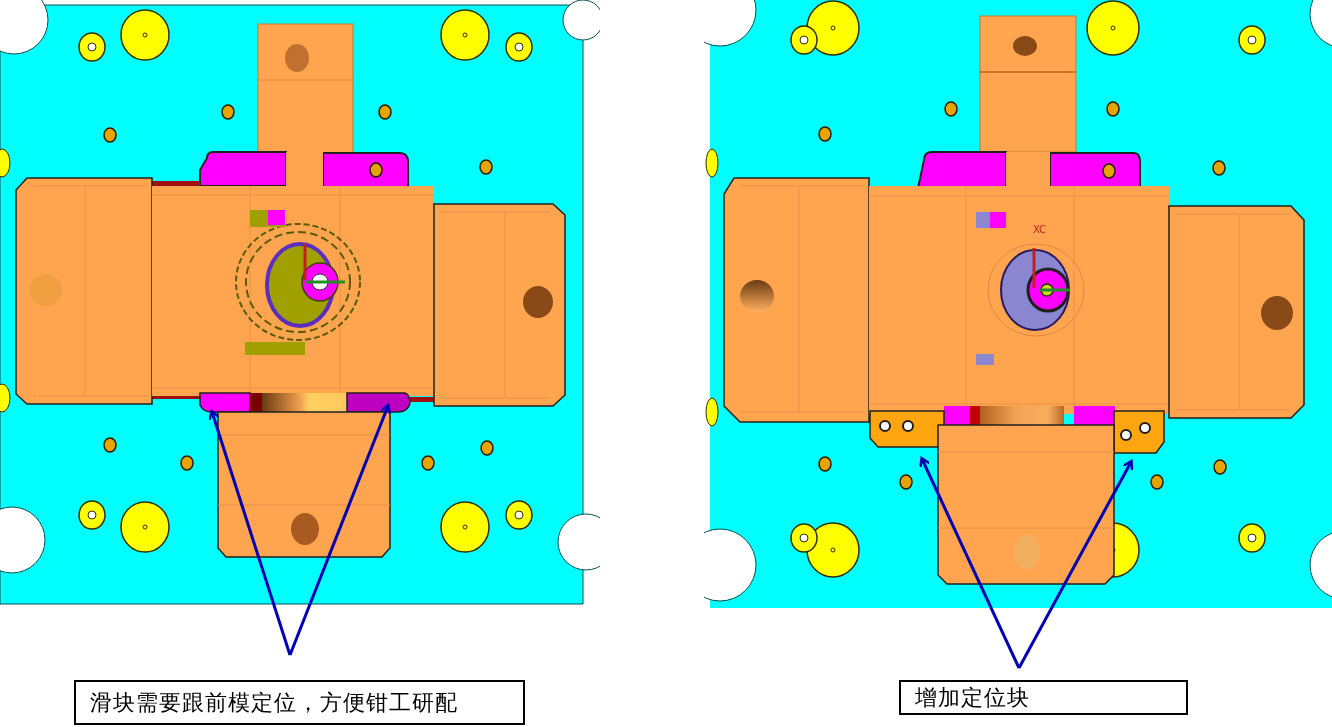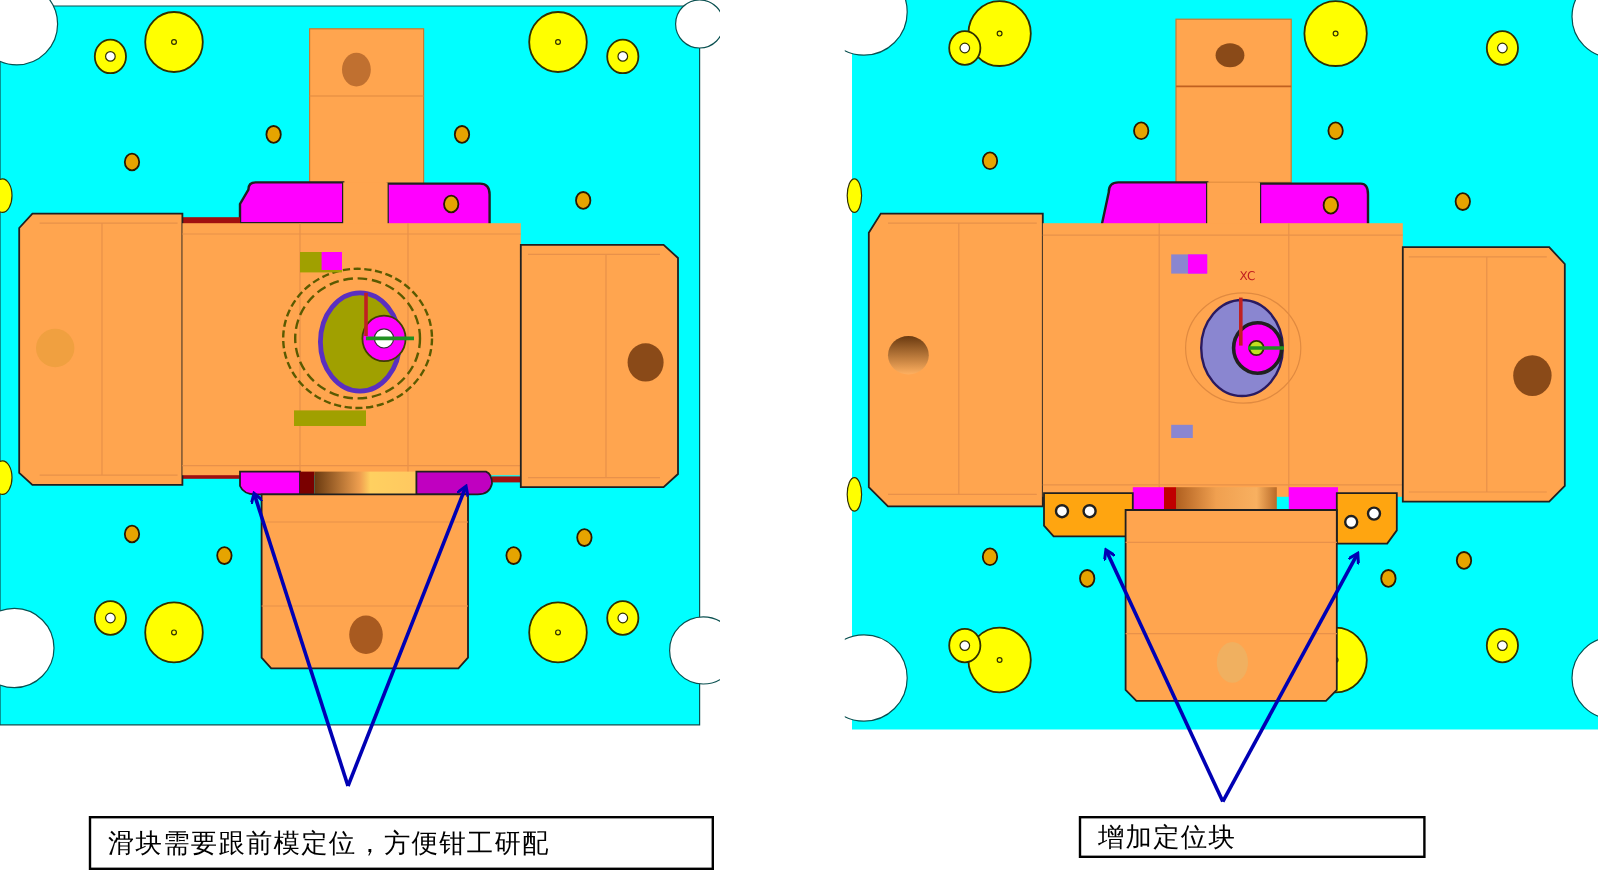--- a/index.html
+++ b/index.html
@@ -224,14 +224,14 @@
     <marker id="ah" markerWidth="10" markerHeight="10" refX="7" refY="5" orient="auto" markerUnits="userSpaceOnUse">
       <path d="M0,0 L8,5 L0,10" fill="none" stroke="#0000b4" stroke-width="2.5"></path>
     </marker>
   </defs>
   <line x1="290" y1="655" x2="212" y2="412" stroke="#0000b4" stroke-width="3" marker-end="url(#ah)"></line>
   <line x1="290" y1="655" x2="388" y2="406" stroke="#0000b4" stroke-width="3" marker-end="url(#ah)"></line>
   <line x1="1019" y1="668" x2="922" y2="459" stroke="#0000b4" stroke-width="3" marker-end="url(#ah)"></line>
   <line x1="1019" y1="668" x2="1131" y2="462" stroke="#0000b4" stroke-width="3" marker-end="url(#ah)"></line>
 </svg>
 
-<div class="caption" style="left:74px;top:680px;width:521px;height:45px;">滑块需要跟前模定位，方便钳工研配</div>
+<div class="caption" style="left:74px;top:680px;width:451px;height:45px;">滑块需要跟前模定位，方便钳工研配</div>
 <div class="caption" style="left:899px;top:680px;width:289px;height:35px;">增加定位块</div>
 
 </body></html>

